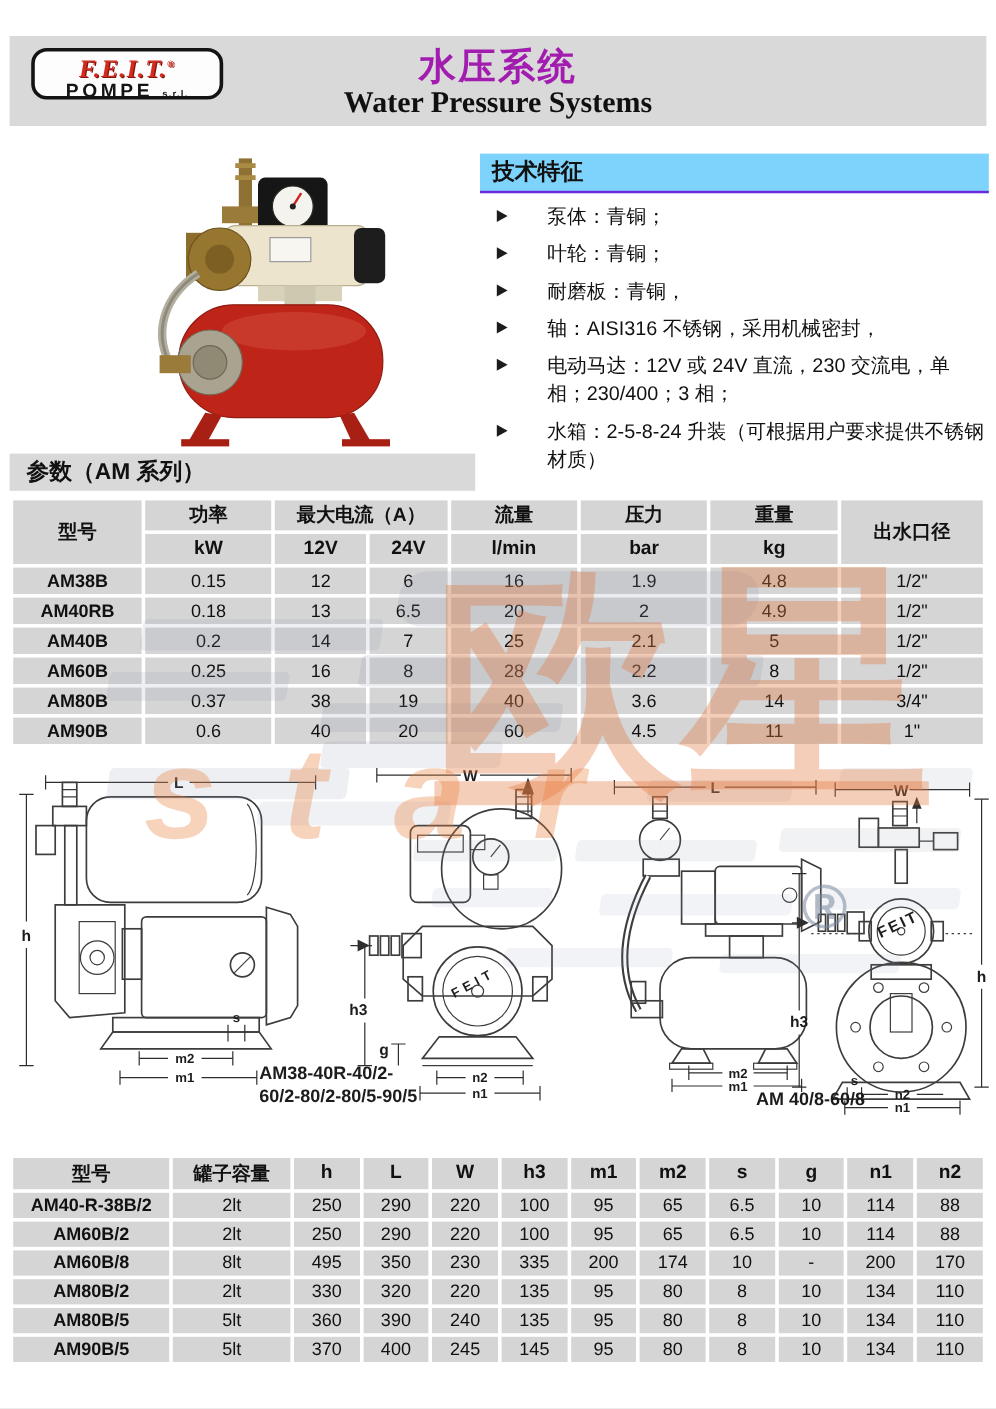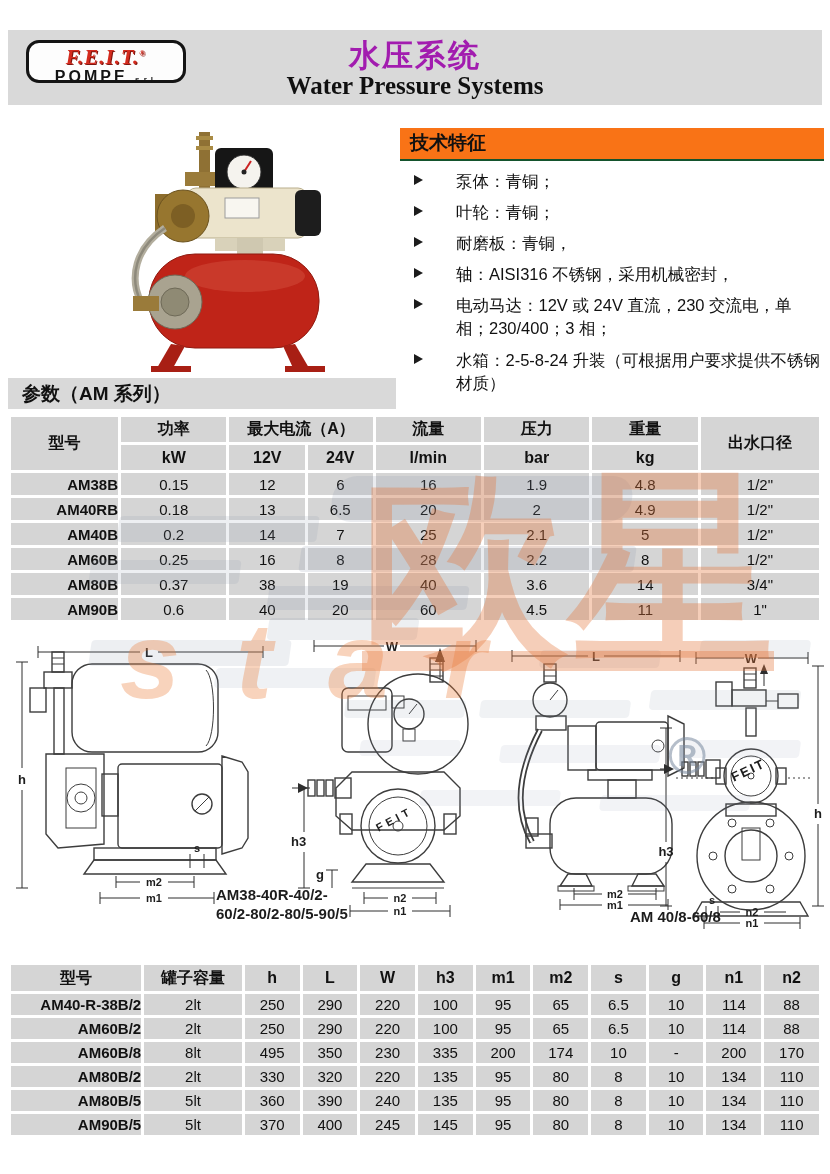--- a/index.html
+++ b/index.html
@@ -17,41 +17,41 @@
   .logo-reg { font-size:8px; vertical-align:super; color:#d42b1e; }
   .logo-sub { font-weight:bold; font-size:16px; letter-spacing:3px; color:#141414; line-height:1.15; }
   .logo-suffix { font-size:8px; letter-spacing:1px; font-weight:bold; }
   .title-zh { position:absolute; left:0; top:5px; width:100%; text-align:center;
               font-size:31px; font-weight:bold; color:#a21caf; letter-spacing:2px; }
   .title-en { position:absolute; left:0; top:42px; width:100%; text-align:center;
               font-family:"Liberation Serif","DejaVu Serif",serif; font-size:25px; font-weight:bold; color:#101010; }
 
   
   .feat { position:absolute; left:400px; top:128px; width:424px; }
-  .feat-title { background:#f97316; border-bottom:2px solid #14532d; font-size:19px; font-weight:bold;
+  .feat-title { background:#7dd3fc; border-bottom:2px solid #6d28d9; font-size:19px; font-weight:bold;
                 padding:2px 10px 3px; color:#111; }
   .feat-list { list-style:none; margin-top:9px; font-size:16.5px; }
   .feat-list li { position:relative; padding-left:56px; margin-bottom:8px; line-height:1.4; }
   .blt { position:absolute; left:14px; top:5px; width:0; height:0;
          border-left:9px solid #1c1c1c; border-top:5px solid transparent; border-bottom:5px solid transparent; }
 
   
   .params-bar { position:absolute; left:8px; top:378px; width:388px; height:31px; background:#d9d9d9;
                 font-size:19px; font-weight:bold; line-height:31px; padding-left:14px; }
 
   
   table { border-collapse:separate; border-spacing:3px; table-layout:fixed; }
   th, td { background:#d5d5d5; text-align:center; vertical-align:middle; padding:0; }
   .spec { position:absolute; left:8px; top:414px; width:814px; }
   .spec th { font-size:16px; font-weight:bold; height:25px; }
   .spec td { font-size:15px; height:22px; }
   .dim { position:absolute; left:8px; top:962px; width:814px; }
   .dim th { font-size:16px; font-weight:bold; height:26px; }
   .dim td { font-size:15px; height:21px; }
-  td.model { font-weight:bold;text-align:right; }
+  td.model { font-weight:bold; }
 
   
   .draw { position:absolute; z-index:2; }
   .tl { fill:none; stroke:#3d3d3d; stroke-width:1.4; }
   .tl2 { fill:none; stroke:#3d3d3d; stroke-width:1; }
   .dl { fill:none; stroke:#2e2e2e; stroke-width:1; }
   .dt { font-family:"Liberation Sans","DejaVu Sans",sans-serif; font-size:13px; font-weight:bold; fill:#1d1d1d; }
   .dts { font-size:11px; }
   .ah { fill:#2e2e2e; stroke:none; }
   .cap { position:absolute; font-size:15px; font-weight:bold; color:#1c1c1c; line-height:1.25; z-index:2; }

